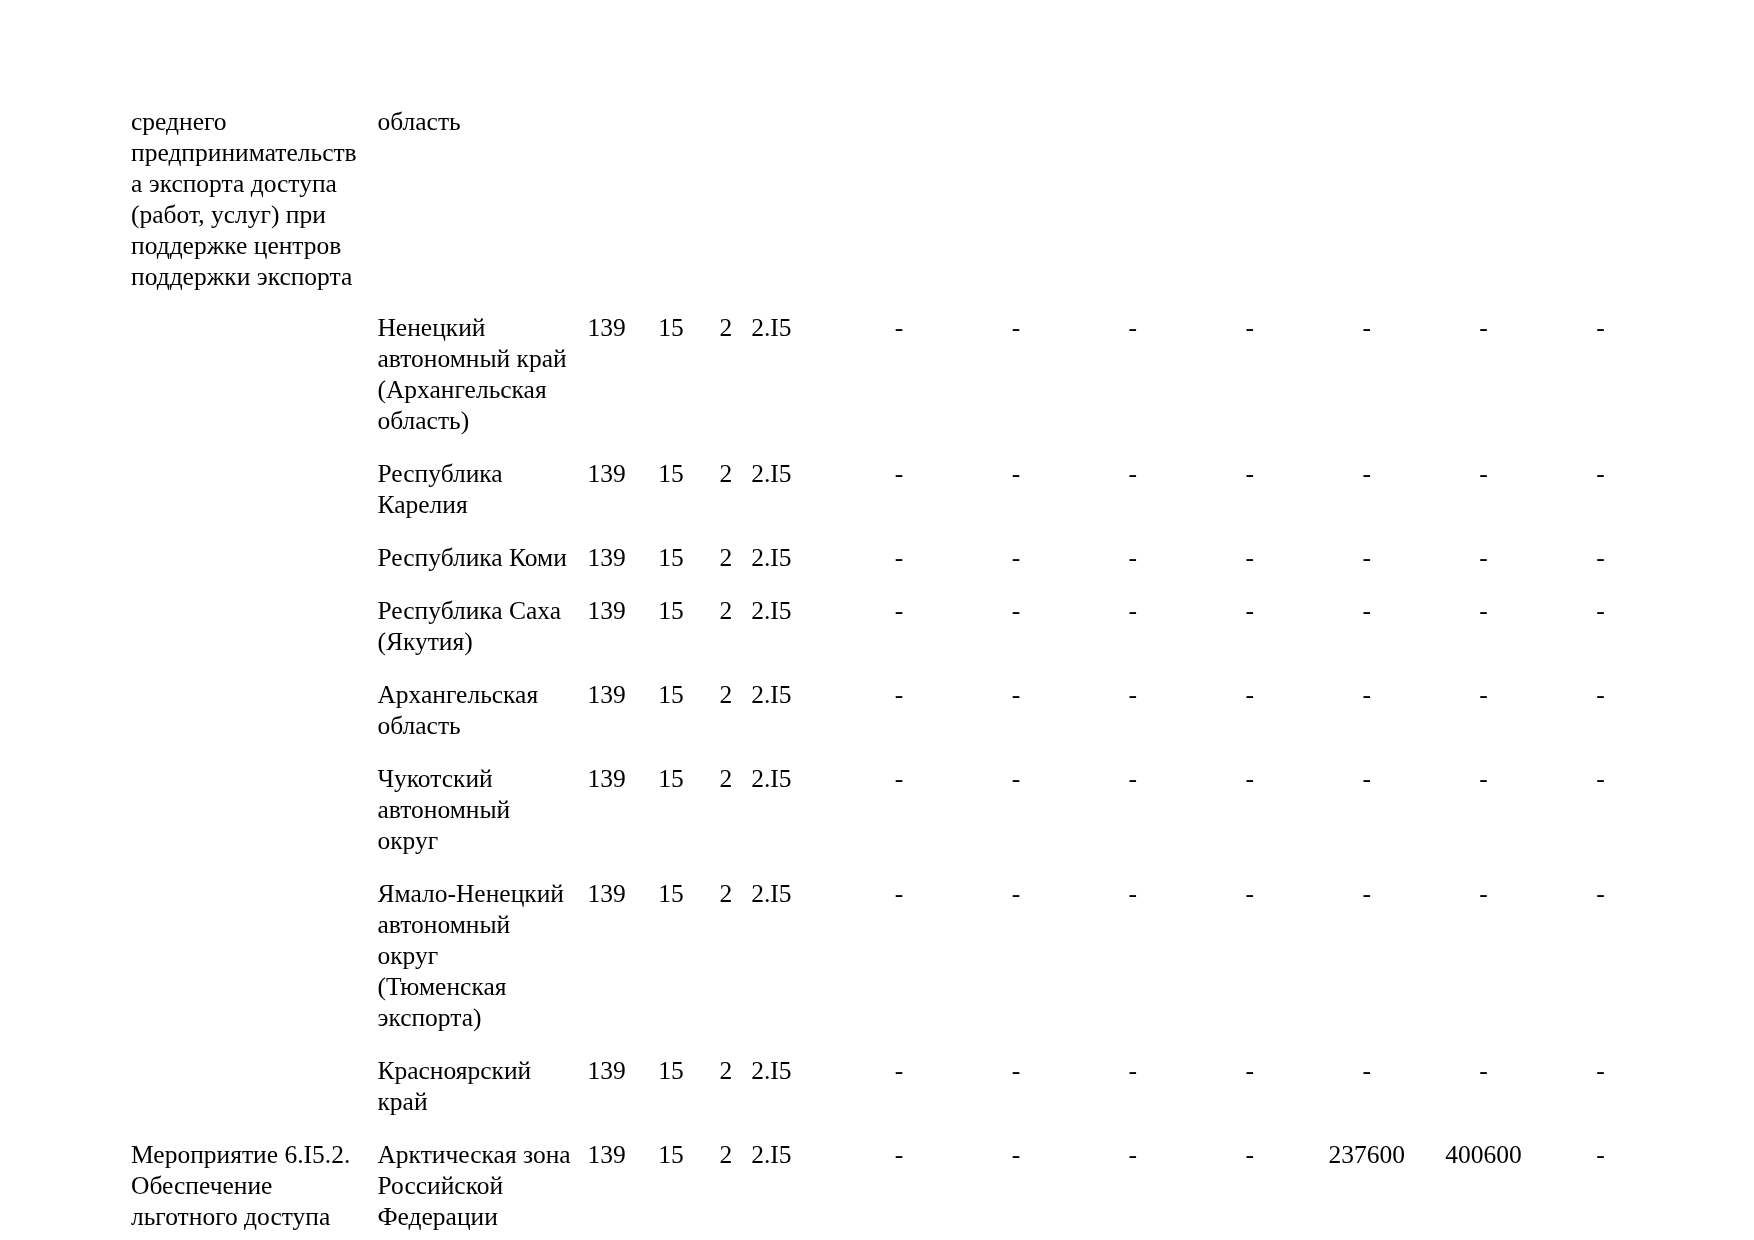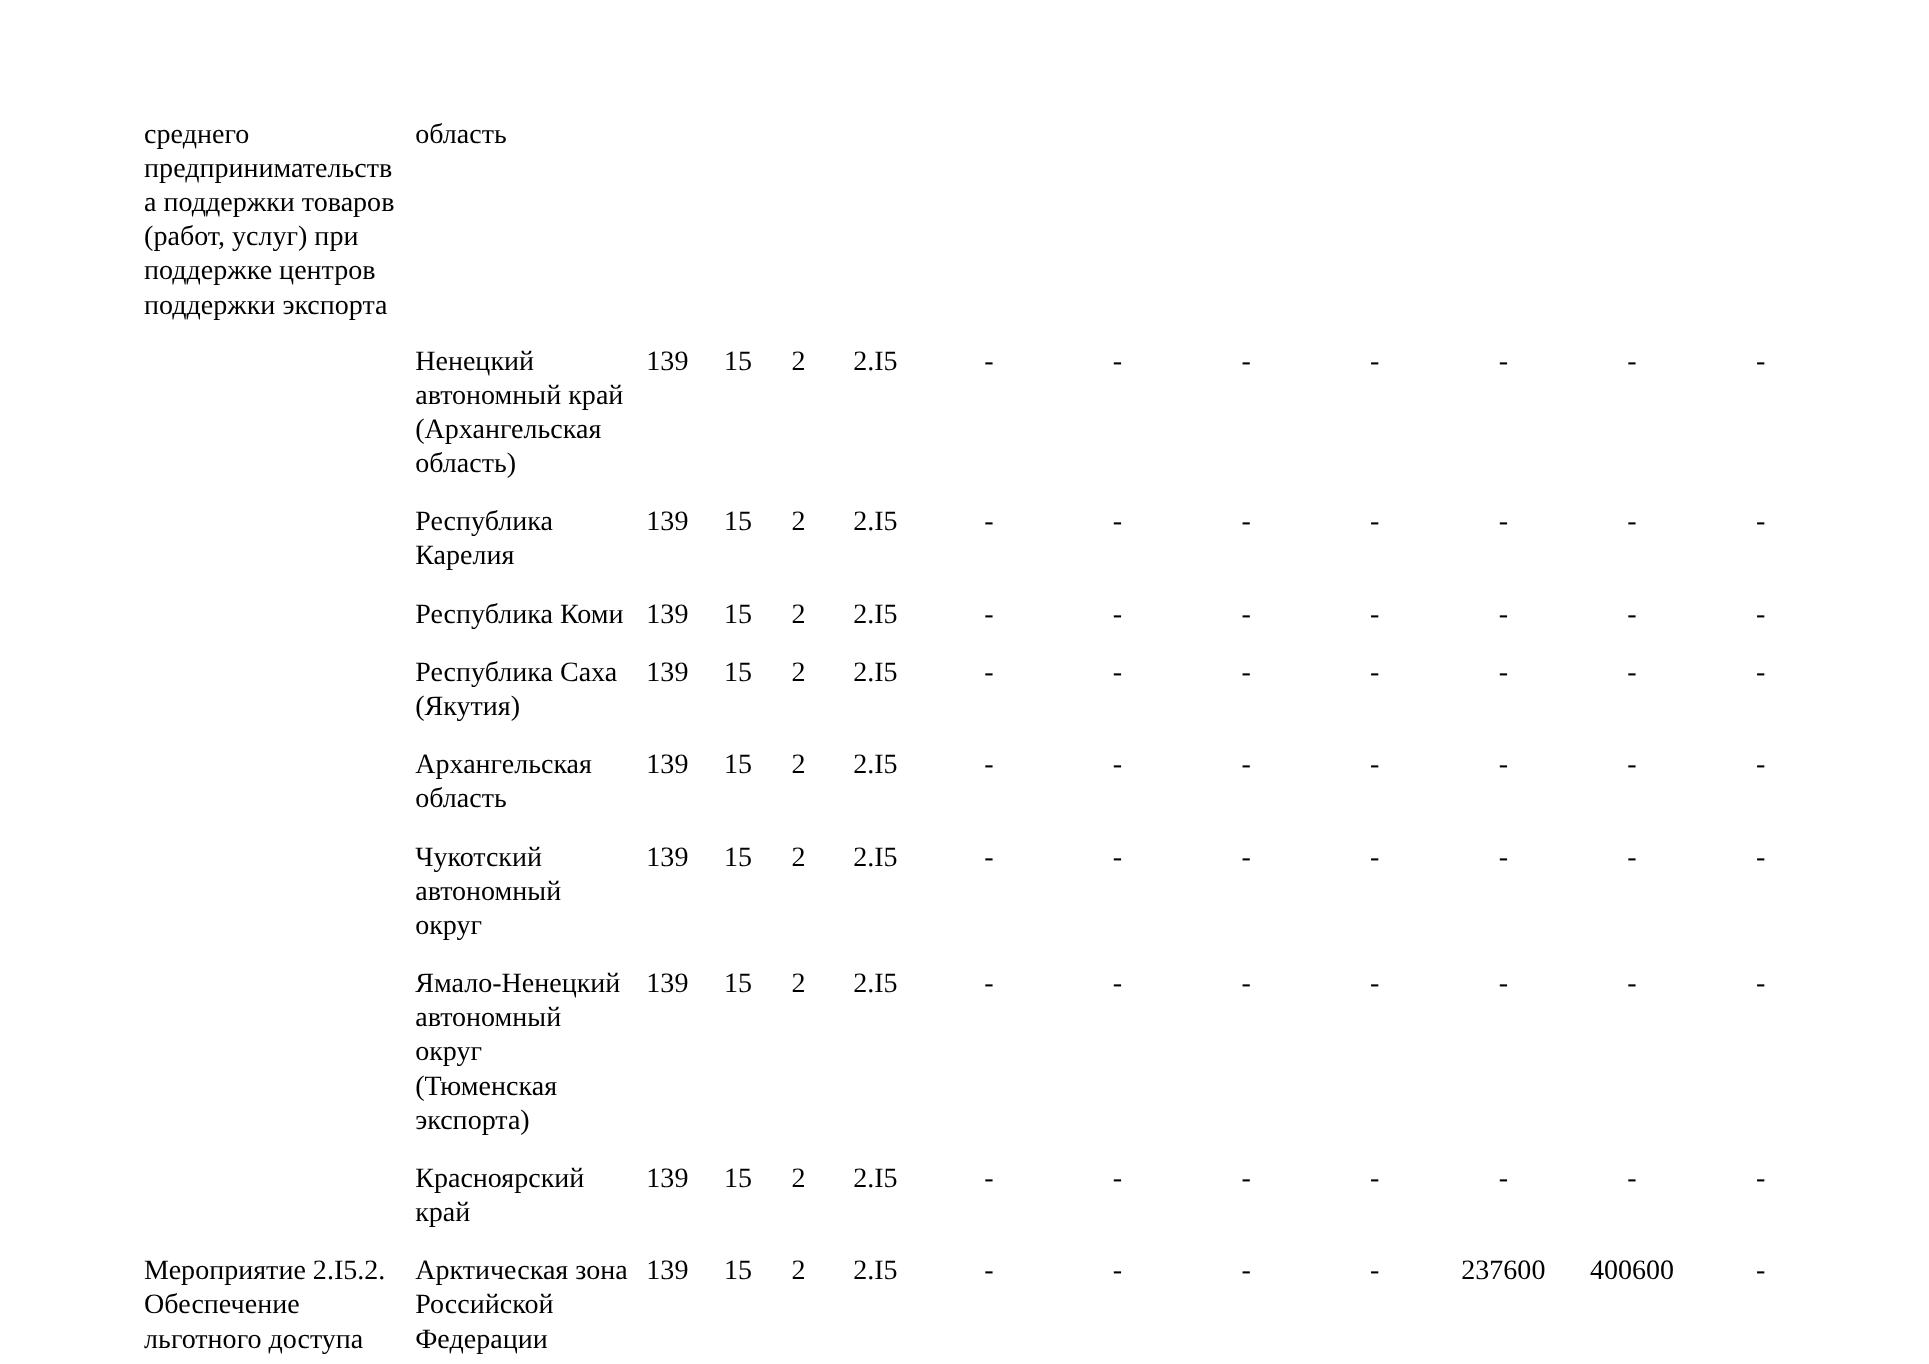--- a/index.html
+++ b/index.html
@@ -35,21 +35,21 @@
   col.c-n1{width:60px;}
   col.c-n2{width:52px;}
   col.c-n3{width:44px;}
   col.c-code{width:78px;}
   col.c-d{width:102px;}
   col.c-last{width:150px;}
 
   td.measure{padding-right:14px;text-align:left;}
   td.region{padding-right:10px;text-align:left;}
   td.num{text-align:center;font-family:Liberation Serif, serif;}
-  td.code{text-align:center;}
+  td.code{}
   td.dash{text-align:center;}
   td.last{text-align:right;padding-left:10px;white-space:nowrap;}
 
   tr.row > td{padding-bottom:22px;}
   tr.row.tight > td{padding-bottom:20px;}
 </style>
 </head>
 <body>
 
 <div class="sheet">
@@ -68,21 +68,21 @@
       <col class="c-d">
         <col class="c-d">
         <col class="c-d">
       <col class="c-last">
     </colgroup>
     <tbody>
         <tr class="row tight">
           <td class="measure">
             <div>среднего</div>
             <div>предпринимательств</div>
-            <div>а поддержки товаров</div>
+            <div>а экспорта доступа</div>
             <div>(работ, услуг) при</div>
             <div>поддержке центров</div>
             <div>поддержки экспорта</div>
           </td>
           <td class="region">область</td>
           <td class="num"></td>
           <td class="num"></td>
           <td class="num"></td>
           <td class="code"></td>
           <td class="dash"></td>
@@ -217,21 +217,21 @@
           <td class="dash">-</td>
           <td class="dash">-</td>
           <td class="dash">-</td>
           <td class="dash">-</td>
           <td class="dash">-</td>
           <td class="dash">-</td>
           <td class="last">23820</td>
         </tr>
         <tr class="row">
           <td class="measure">
-            <div>Мероприятие 2.I5.2.</div>
+            <div>Мероприятие 6.I5.2.</div>
             <div>Обеспечение</div>
             <div>льготного доступа</div>
           </td>
           <td class="region">Арктическая зона Российской Федерации</td>
           <td class="num">139</td>
           <td class="num">15</td>
           <td class="num">2</td>
           <td class="code">2.I5</td>
           <td class="dash">-</td>
           <td class="dash">-</td>

